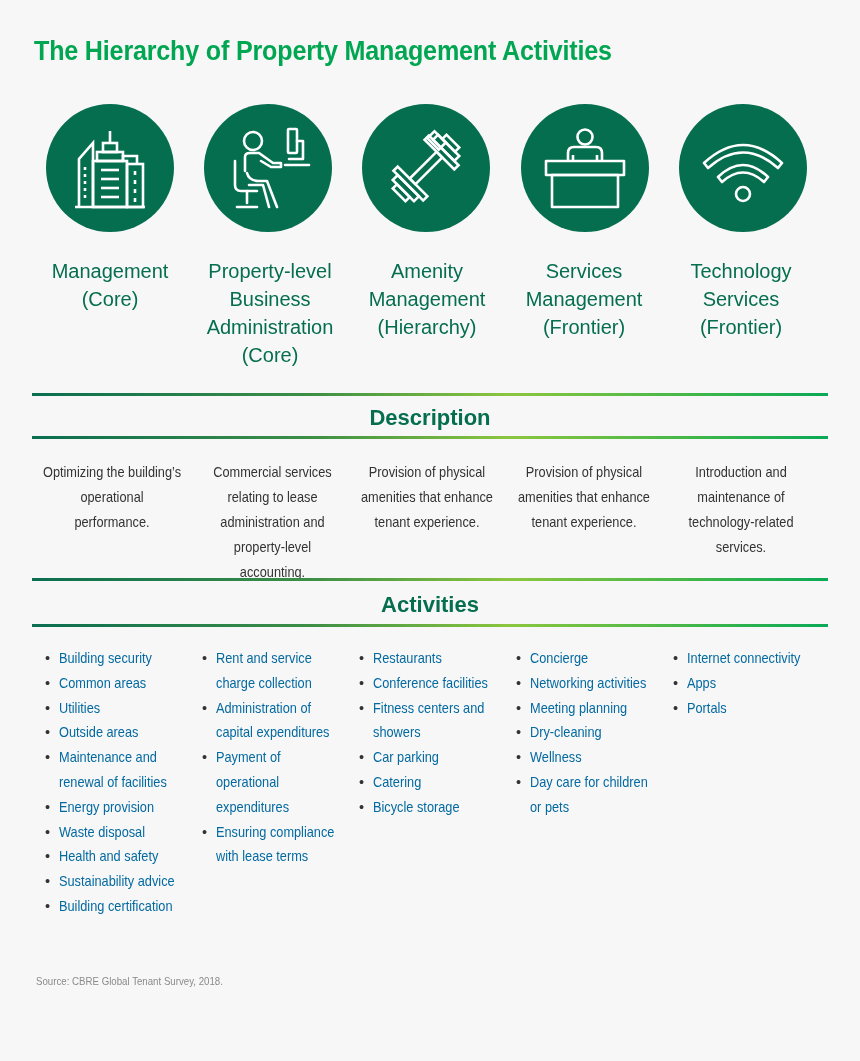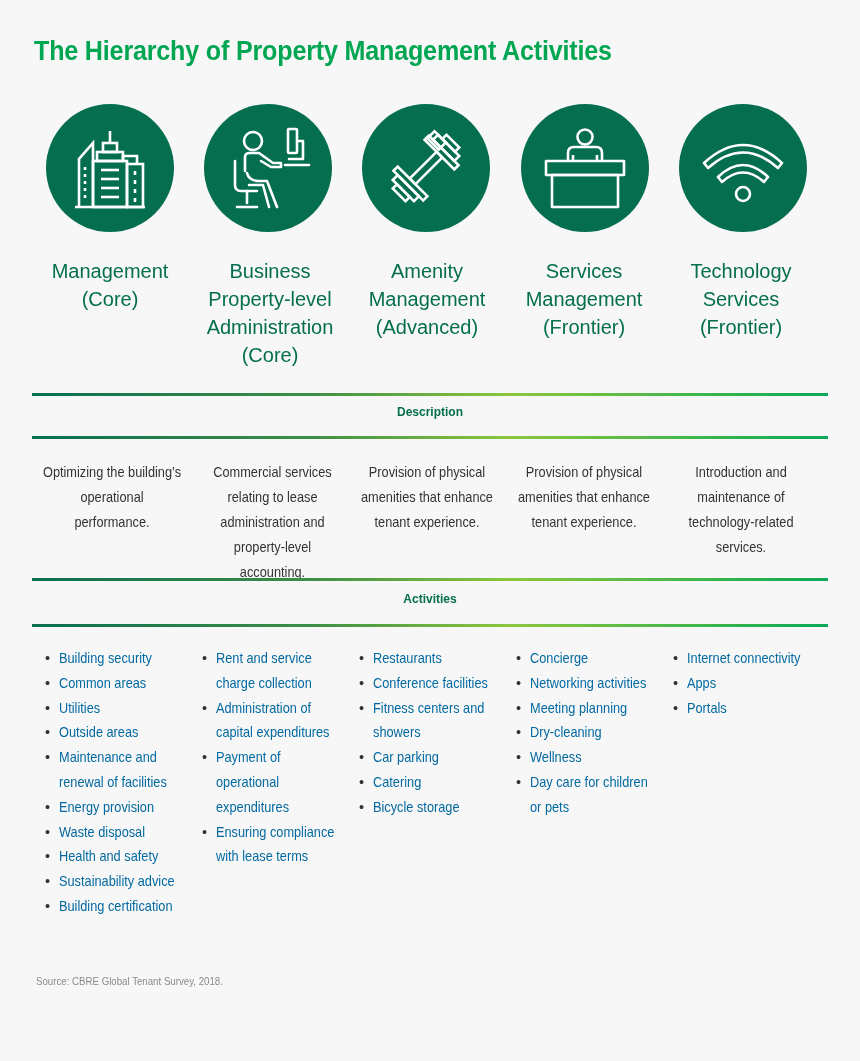--- a/index.html
+++ b/index.html
@@ -27,21 +27,21 @@
     font-size: 20px; line-height: 28px; color: #056e4e;
   }
   .cat-label span { display: block; }
 
   .gline {
     position: absolute; left: 32px; width: 796px; height: 3px;
     background: linear-gradient(90deg, #0a6e50 0%, #3d8f46 35%, #8cc63f 60%, #3bb54a 85%, #0aa957 100%);
   }
   .section-head {
     position: absolute; left: 0; width: 860px; text-align: center;
-    font-size: 12px; font-weight: bold; color: #056e4e;
+    font-size: 22px; font-weight: bold; color: #056e4e;
   }
 
   .desc-row { position: absolute; top: 460px; left: 0; width: 860px; }
   .desc {
     position: absolute; width: 160px; text-align: center;
     font-size: 14.5px; line-height: 25px; color: #333;
     transform: scaleX(0.88); transform-origin: center top;
   }
 
   .act-row { position: absolute; top: 646px; left: 0; width: 860px; }
@@ -149,29 +149,29 @@
     </svg>
   </div>
 </div>
 
 <div class="cat-labels">
   <div class="cat-label" style="left:30px">
     <span>Management</span>
     <span>(Core)</span>
   </div>
   <div class="cat-label" style="left:190px; width:160px">
+    <span>Property-level</span>
     <span>Business</span>
-    <span>Property-level</span>
     <span>Administration</span>
     <span>(Core)</span>
   </div>
   <div class="cat-label" style="left:347px">
     <span>Amenity</span>
     <span>Management</span>
-    <span>(Advanced)</span>
+    <span>(Hierarchy)</span>
   </div>
   <div class="cat-label" style="left:504px">
     <span>Services</span>
     <span>Management</span>
     <span>(Frontier)</span>
   </div>
   <div class="cat-label" style="left:661px">
     <span>Technology</span>
     <span>Services</span>
     <span>(Frontier)</span>

